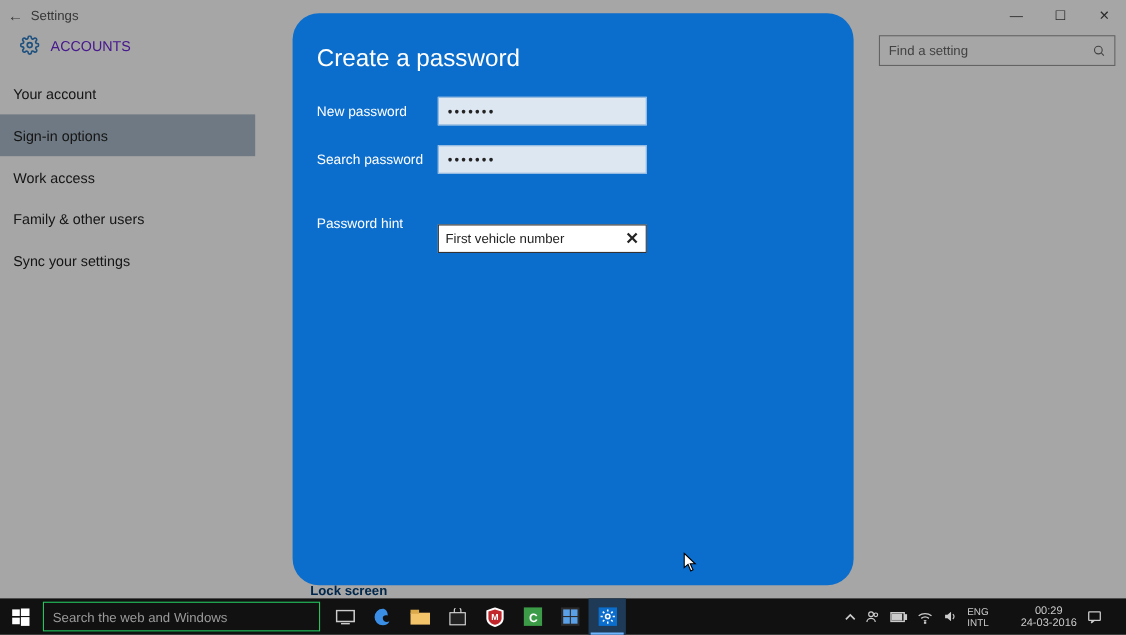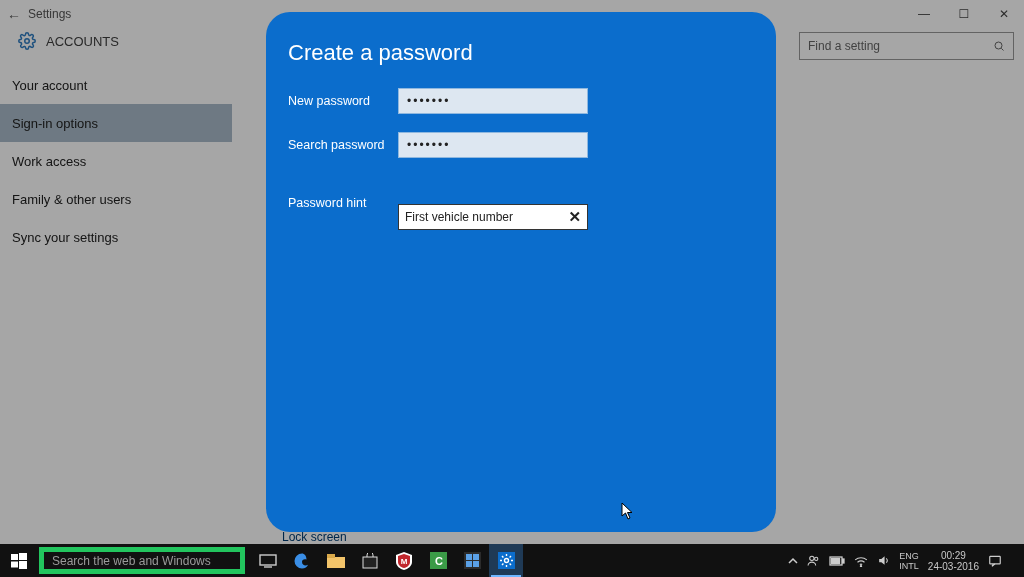--- a/index.html
+++ b/index.html
@@ -11,33 +11,33 @@
       pointer-events: none;
     }
 
     
     .titlebar { position: absolute; top: 0; left: 0; right: 0; height: 28px; display: flex; align-items: center; color: #555; font-size: 12px; }
     .titlebar .back { width: 28px; text-align: center; font-size: 14px; }
     .titlebar .spacer { flex: 1; }
     .titlebar .winbtn { width: 40px; height: 28px; display: flex; align-items: center; justify-content: center; color: #444; }
 
     
-    .acct-header { position: absolute; top: 32px; left: 18px; display: flex; align-items: center; gap: 10px; font-weight: 500; font-size: 13px; color: #404040; }
+    .acct-header { position: absolute; top: 32px; left: 18px; display: flex; align-items: center; gap: 10px; font-weight: 500; font-size: 13px; color: #6d28d9; }
 
     
     .sidebar { position: absolute; top: 66px; left: 0; width: 232px; }
     .side-item { height: 38px; display: flex; align-items: center; padding-left: 12px; font-size: 13px; color: #222; }
     .side-item.selected { background: #a9bbc9; }
 
     
     .find-setting { position: absolute; top: 32px; right: 10px; width: 215px; height: 28px; border: 1px solid #999; display: flex; align-items: center; padding: 0 8px; color: #666; font-size: 12px; background: #fff; }
     .find-setting .sicon { margin-left: auto; }
 
     
-    .lock-screen { position: absolute; left: 282px; top: 530px; font-size: 12px; color: #003d73; z-index: 2; }
+    .lock-screen { position: absolute; left: 282px; top: 530px; font-size: 12px; color: #003d73; z-index: 2; font-weight: bold; }
 
     
     .modal {
       position: absolute; left: 266px; top: 12px; width: 510px; height: 520px;
       background: #0b6dcc; z-index: 10; color: #fff; padding: 28px 22px 0 22px; border-radius: 24px;
     }
     .modal-title { font-size: 22px; font-weight: 300; margin-bottom: 22px; }
     .row { display: flex; align-items: center; margin-bottom: 18px; }
     .row label { width: 110px; font-size: 12.5px; }
     .pw-input { width: 190px; height: 26px; background: #dde7f1; border: 1px solid #8fb8df; color: #222; font-size: 12px; padding: 0 8px; display: flex; align-items: center; letter-spacing: 2px; }
@@ -46,28 +46,28 @@
 
     .modal-footer { position: absolute; right: 22px; bottom: 18px; display: flex; gap: 12px; }
     .btn { width: 88px; height: 28px; font-size: 13px; display: flex; align-items: center; justify-content: center; cursor: pointer; }
     .btn-next { background: #fff; color: #222; border: 1px solid #fff; }
     .btn-cancel { background: transparent; color: #fff; border: 2px solid #fff; }
     .cursor { position: absolute; left: 621px; top: 502px; z-index: 12; font-size: 14px; color: #000; pointer-events: none; }
 
     
     .taskbar { position: absolute; left: 0; right: 0; bottom: 0; height: 33px; background: #111; display: flex; align-items: center; z-index: 20; color: #fff; font-size: 11px; }
     .start { width: 38px; height: 33px; display: flex; align-items: center; justify-content: center; }
-    .searchbox { width: 206px; height: 27px; border: 5px solid #22c55e; display: flex; align-items: center; padding-left: 8px; color: #9b9b9b; font-size: 12px; margin-left: 1px; }
+    .searchbox { width: 252px; height: 27px; border: 1px solid #22c55e; display: flex; align-items: center; padding-left: 8px; color: #9b9b9b; font-size: 12px; margin-left: 1px; }
     .task-icons { display: flex; align-items: center; height: 33px; margin-left: 6px; }
     .ticon { width: 34px; height: 33px; display: flex; align-items: center; justify-content: center; position: relative; }
     .ticon.active::after { content: ""; position: absolute; left: 2px; right: 2px; bottom: 0; height: 2px; background: #6fb6ff; }
     .ticon.active { background: #1f3a56; }
     .tray { margin-left: auto; display: flex; align-items: center; gap: 9px; padding-right: 22px; color: #c9c9c9; }
     .tray .lang { font-size: 9px; line-height: 10px; text-align: center; }
-    .tray .clock { font-size: 10px; line-height: 11px; text-align: center; }
+    .tray .clock { font-size: 10px; line-height: 11px; text-align: center; margin-left: 20px; }
 
     svg { display: block; }
   </style>
 </head>
 <body>
 
 <div class="titlebar">
   <div class="back">←</div>
   <div>Settings</div>
   <div class="spacer"></div>

